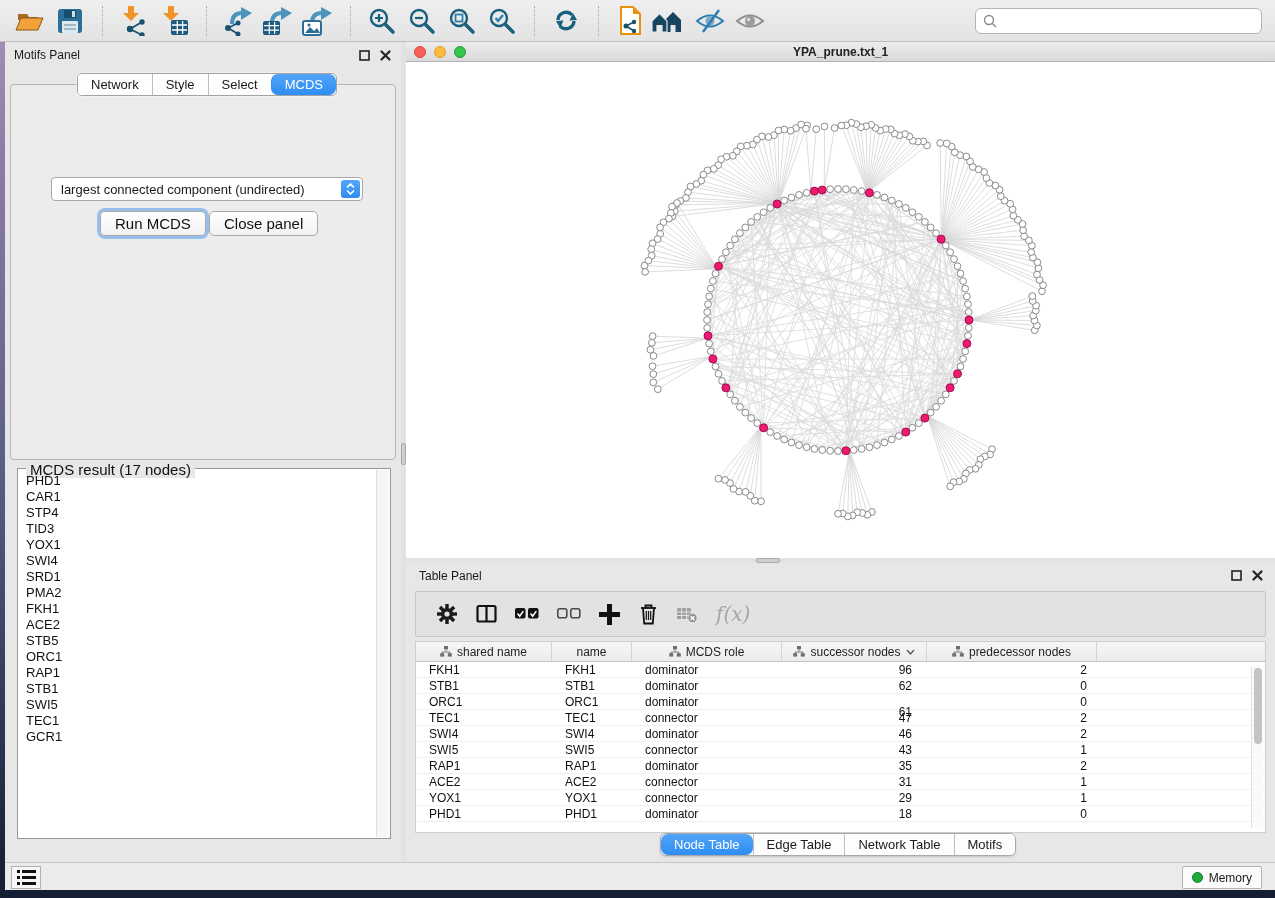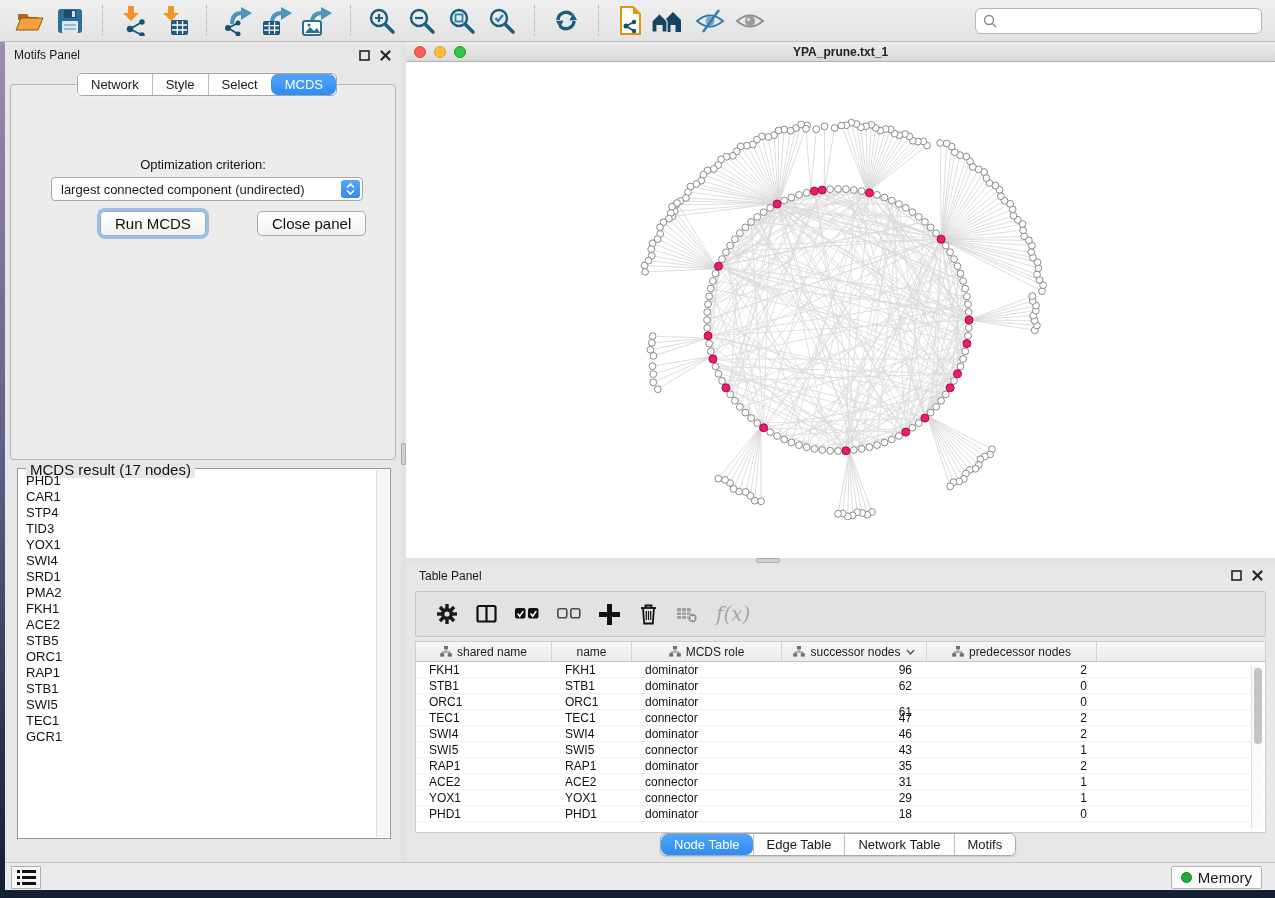--- a/index.html
+++ b/index.html
@@ -32,21 +32,21 @@
     border:1px solid #b5b5b5; border-radius:4px; }
   #opt-label { position:absolute; left:0; top:72px; width:100%; text-align:center; font-size:13px; color:#111; }
   #opt-select { position:absolute; left:40px; top:92px; width:312px; height:24px; background:#fff;
     border:1px solid #a8a8a8; border-radius:4px; display:flex; align-items:center; }
   #opt-select .val { flex:1; font-size:13px; padding-left:9px; white-space:nowrap; }
   #opt-select .cap { width:19px; height:18px; margin-right:2px; border-radius:3px;
     background:linear-gradient(180deg,#55a6fa,#2f8cf1); display:flex; align-items:center; justify-content:center; }
   .btn { background:linear-gradient(180deg,#ffffff,#f2f2f2); border:1px solid #a8a8a8; border-radius:5px;
     font-size:15px; padding:3px 14px; color:#111; }
   #run-btn { position:absolute; left:89px; top:126px; box-shadow:0 0 0 3px rgba(106,168,235,.65); }
-  #close-btn { position:absolute; left:198px; top:126px;margin-left:48px; }
+  #close-btn { position:absolute; left:198px; top:126px; }
   
   #mcds-box { position:absolute; left:12px; top:426px; width:374px; height:371px; border:1px solid #979797; background:#fff; }
   #mcds-legend { position:absolute; left:8px; top:-8px; background:#e7e7e7; padding:0 4px; font-size:15px; color:#111; }
   #mcds-list { position:absolute; left:1px; top:4px; bottom:1px; right:14px; overflow:hidden; padding-left:7px; }
   #mcds-list .li { font-size:13px; line-height:16px; color:#111; }
   #mcds-scroll { position:absolute; top:1px; bottom:1px; right:1px; width:13px; background:#f6f6f6; border-left:1px solid #ddd; }
   
   #vsplit { position:absolute; left:401px; top:42px; width:5px; height:820px; background:#e2e2e2; }
   #vsplit .knob { position:absolute; left:0; top:401px; width:5px; height:22px; background:#cfcfcf; border:1px solid #aaa; border-radius:2px; }
   #hsplit { position:absolute; left:406px; top:558px; width:869px; height:5px; background:#e2e2e2; }
@@ -74,21 +74,21 @@
   .td.r { text-align:right; }
   #tbl-scroll { position:absolute; right:2px; top:24px; bottom:4px; width:12px; background:#fafafa; border-left:1px solid #e0e0e0; }
   #tbl-thumb { position:absolute; left:2px; top:2px; width:8px; height:76px; background:#c4c4c4; border-radius:4px; }
   #tp-tabs { position:absolute; left:254px; top:270px; display:inline-flex; border:1px solid #a9a9a9; border-radius:6px;
     background:#fff; overflow:hidden; box-shadow:0 1px 2px rgba(0,0,0,.15); }
   
   #status-bar { position:absolute; left:5px; top:862px; width:1270px; height:28px; background:#ebebeb; border-top:1px solid #c6c6c6; }
   #list-btn { position:absolute; left:6px; top:3px; width:30px; height:23px; background:#f6f6f6; border:1px solid #b0b0b0;
     display:flex; align-items:center; justify-content:center; }
   #mem-btn { position:absolute; right:13px; top:3px; height:23px; background:#fbfbfb; border:1px solid #b4b4b4;
-    border-radius:2px; display:flex; align-items:center; gap:6px; padding:0 9px; font-size:15px; }
+    border-radius:2px; display:flex; align-items:center; gap:6px; padding:0 9px; font-size:12px; }
   #mem-dot { width:11px; height:11px; border-radius:50%; background:#1faa3c; border:1px solid #0f7f2a; }
 </style>
 </head>
 <body>
 
 <div id="toolbar">
   <div class="tbtn">
     <svg width="30" height="26" viewBox="0 0 30 26">
         <path d="M3 6h9l2 3h9v3H3z" fill="#a86a1e"></path>
         <path d="M1 22 6 10h22l-5 12z" fill="#f2a13c" stroke="#8a5a14"></path>
@@ -257,21 +257,20 @@
         </svg>
     </span>
   </div>
   <div id="cp-tabs">
     <span class="seg">Network</span>
     <span class="seg">Style</span>
     <span class="seg">Select</span>
     <span class="seg active">MCDS</span>
   </div>
   <div id="cp-box">
-    <div id="opt-label">Optimization criterion:</div>
     <div id="opt-select">
       <span class="val">largest connected component (undirected)</span>
       <span class="cap">
         <svg width="13" height="14" viewBox="0 0 13 14">
             <path d="M3.5 5 6.5 2l3 3M3.5 9l3 3 3-3" stroke="#fff" stroke-width="1.7" fill="none" stroke-linecap="round" stroke-linejoin="round"></path>
           </svg>
       </span>
     </div>
     <button class="btn" id="run-btn">Run MCDS</button>
     <button class="btn" id="close-btn">Close panel</button>

